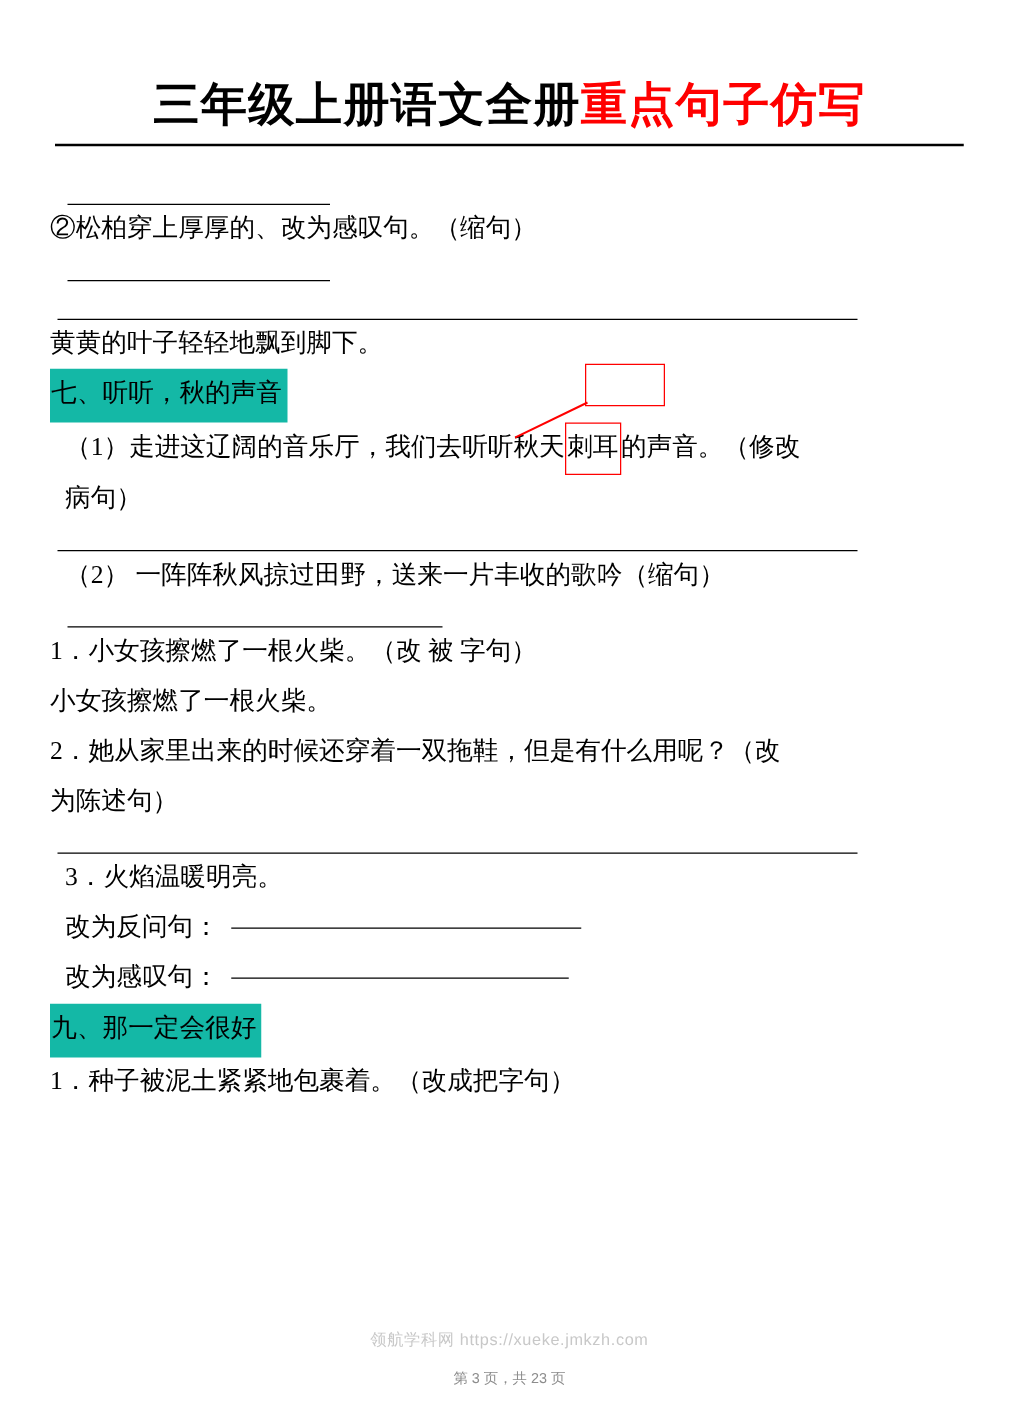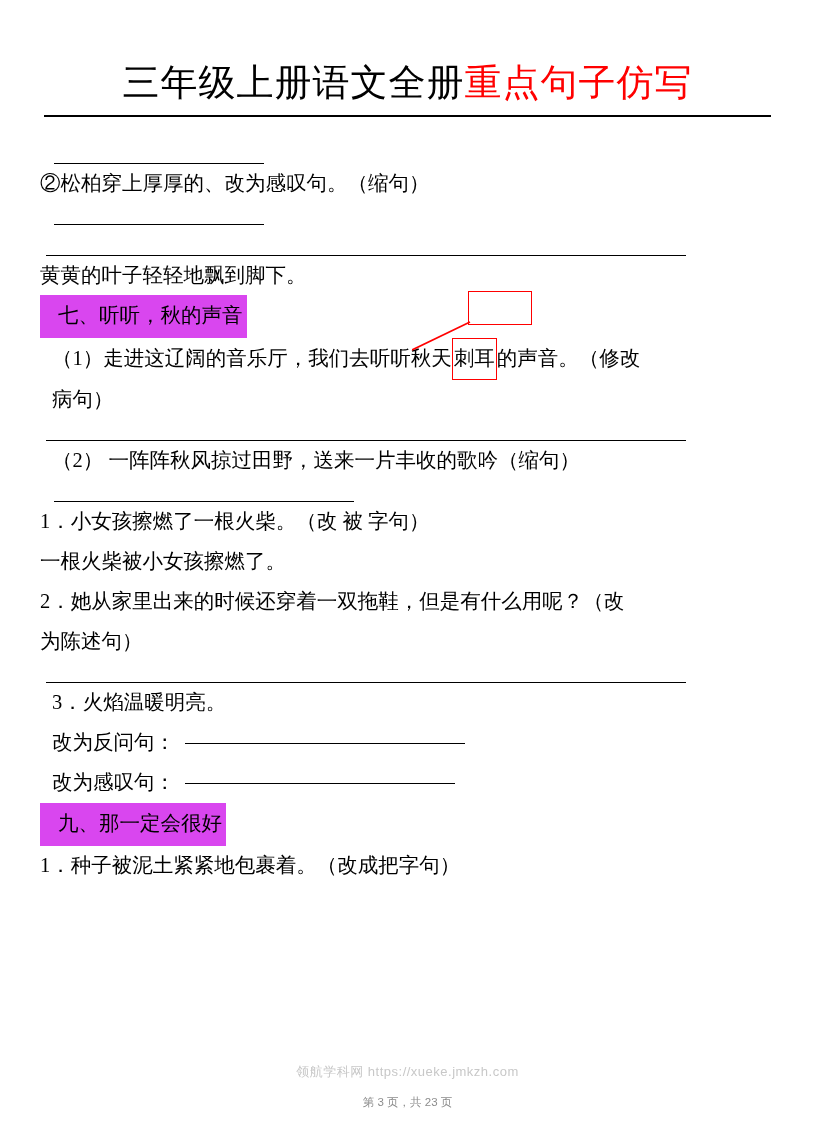--- a/index.html
+++ b/index.html
@@ -27,21 +27,21 @@
   .title-wrap {
     padding-top: 62px;
     text-align: center;
     border-bottom: 2px solid #000;
     padding-bottom: 10px;
     margin: 0 4px 0 4px;
   }
   .title {
     font-family: "DejaVu Serif", "Liberation Serif", serif;
     font-size: 37px;
-    font-weight: 400;
+    font-weight: 700;
     letter-spacing: 1px;
     line-height: 1.15;
     white-space: nowrap;
   }
   .title .black { color: #000000; }
   .title .red { color: #ff0000; }
 
   
   .content {
     padding-top: 26px;
@@ -72,23 +72,23 @@
     width: 270px;
     border-bottom: 1.5px solid #000;
     height: 1px;
     vertical-align: 5px;
     margin-left: 10px;
   }
   .inline-blank.b2 { width: 280px; }
 
   
   .hl {
-    background: #d946ef;
-    display: inline-block;
-    padding: 1px 4px 2px 18px;
+    background: #14b8a6;
+    display: inline-block;
+    padding: 1px 4px 2px 1px;
     font-size: 20.5px;
   }
 
   
   .redbox-anchor {
     position: relative;
     display: inline-block;
     text-align: center;
   }
   .redbox-inline {
@@ -168,21 +168,21 @@
 
     <div class="gap-m"></div>
     <div class="rule rule-full"></div>
     <div class="line indent2">（2） 一阵阵秋风掠过田野，送来一片丰收的歌吟（缩句）</div>
 
     <div class="gap-m"></div>
     <div class="rule rule-mid"></div>
 
 
     <div class="line">1．小女孩擦燃了一根火柴。（改 被 字句）</div>
-    <div class="line">一根火柴被小女孩擦燃了。</div>
+    <div class="line">小女孩擦燃了一根火柴。</div>
     <div class="line">2．她从家里出来的时候还穿着一双拖鞋，但是有什么用呢？（改</div>
     <div class="line">为陈述句）</div>
 
     <div class="gap-m"></div>
     <div class="rule rule-full"></div>
     <div class="line indent2">3．火焰温暖明亮。</div>
 
     <div class="line indent2"><span>改为反问句：</span><span class="inline-blank b2"></span></div>
     <div class="line indent2"><span>改为感叹句：</span><span class="inline-blank"></span></div>
 

